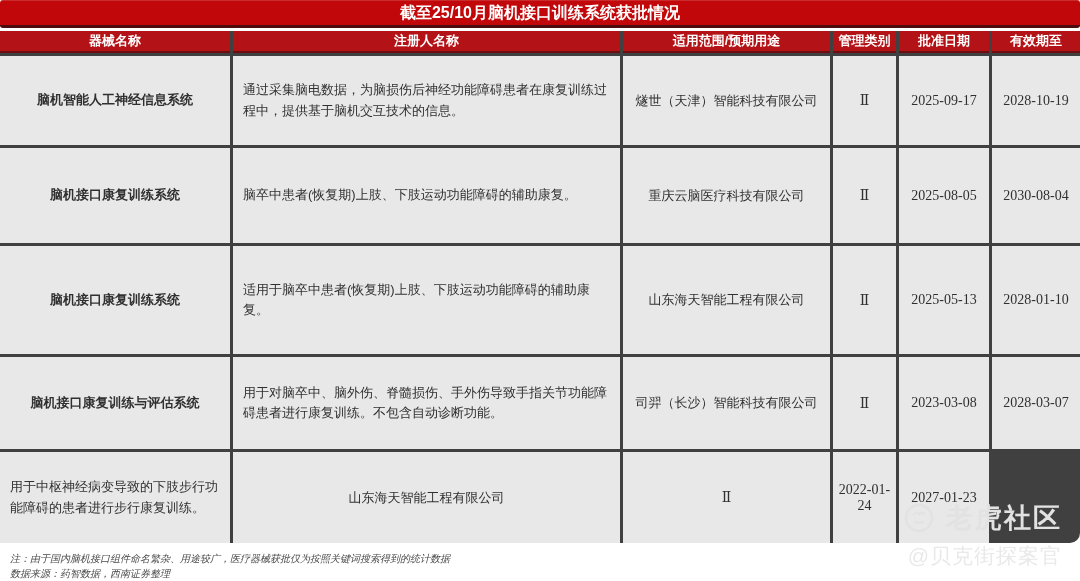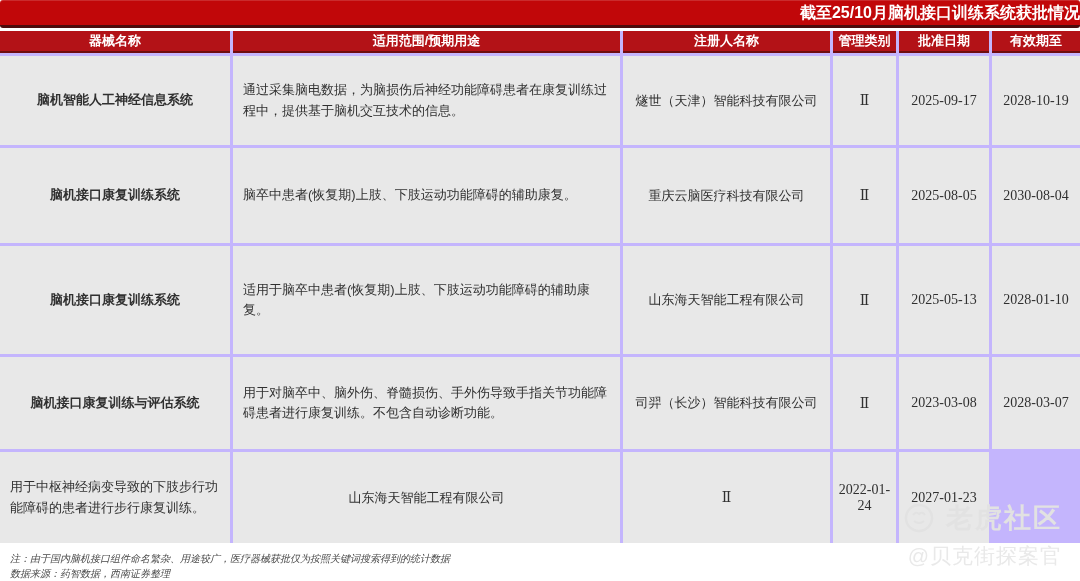--- a/index.html
+++ b/index.html
@@ -12,30 +12,31 @@
   }
   .title-bar {
     height: 25px;
     margin: 0 0 3px 0;
     background: #c10709;
     border-bottom: 3px solid #4c0b0c;
     border-radius: 3px;
     color: #ffffff;
     font-weight: bold;
     font-size: 16px;
-    text-align: right;
+    text-align: center;
     line-height: 25px;
     box-shadow: inset 0 1px 0 rgba(255,255,255,0.15);
   }
   .grid {
     display: grid;
     grid-template-columns: 230px 387px 207px 63px 90px 88px;
     grid-template-rows: 22px 89px 95px 108px 92px 91px;
     gap: 3px;
-    background: #c4b5fd;
+    background: #404040;
+    border-radius: 10px;
   }
   .hcell {
     background: #b31217;
     color: #ffffff;
     font-weight: bold;
     font-size: 13px;
     display: flex; align-items: center; justify-content: center;
     border-bottom: 2px solid #6e0d0f;
   }
   .cell {
@@ -79,22 +80,22 @@
 </head>
 <body>
 
 <div class="page">
 
   <div class="title-bar">截至25/10月脑机接口训练系统获批情况</div>
 
   <div class="grid">
 
     <div class="hcell">器械名称</div>
+    <div class="hcell">注册人名称</div>
     <div class="hcell">适用范围/预期用途</div>
-    <div class="hcell">注册人名称</div>
     <div class="hcell">管理类别</div>
     <div class="hcell">批准日期</div>
     <div class="hcell">有效期至</div>
 
     <div class="cell center name-cell">脑机智能人工神经信息系统</div>
     <div class="cell scope-cell">通过采集脑电数据，为脑损伤后神经功能障碍患者在康复训练过程中，提供基于脑机交互技术的信息。</div>
     <div class="cell center">燧世（天津）智能科技有限公司</div>
     <div class="cell center serif">Ⅱ</div>
     <div class="cell center serif">2025-09-17</div>
     <div class="cell center serif">2028-10-19</div>

